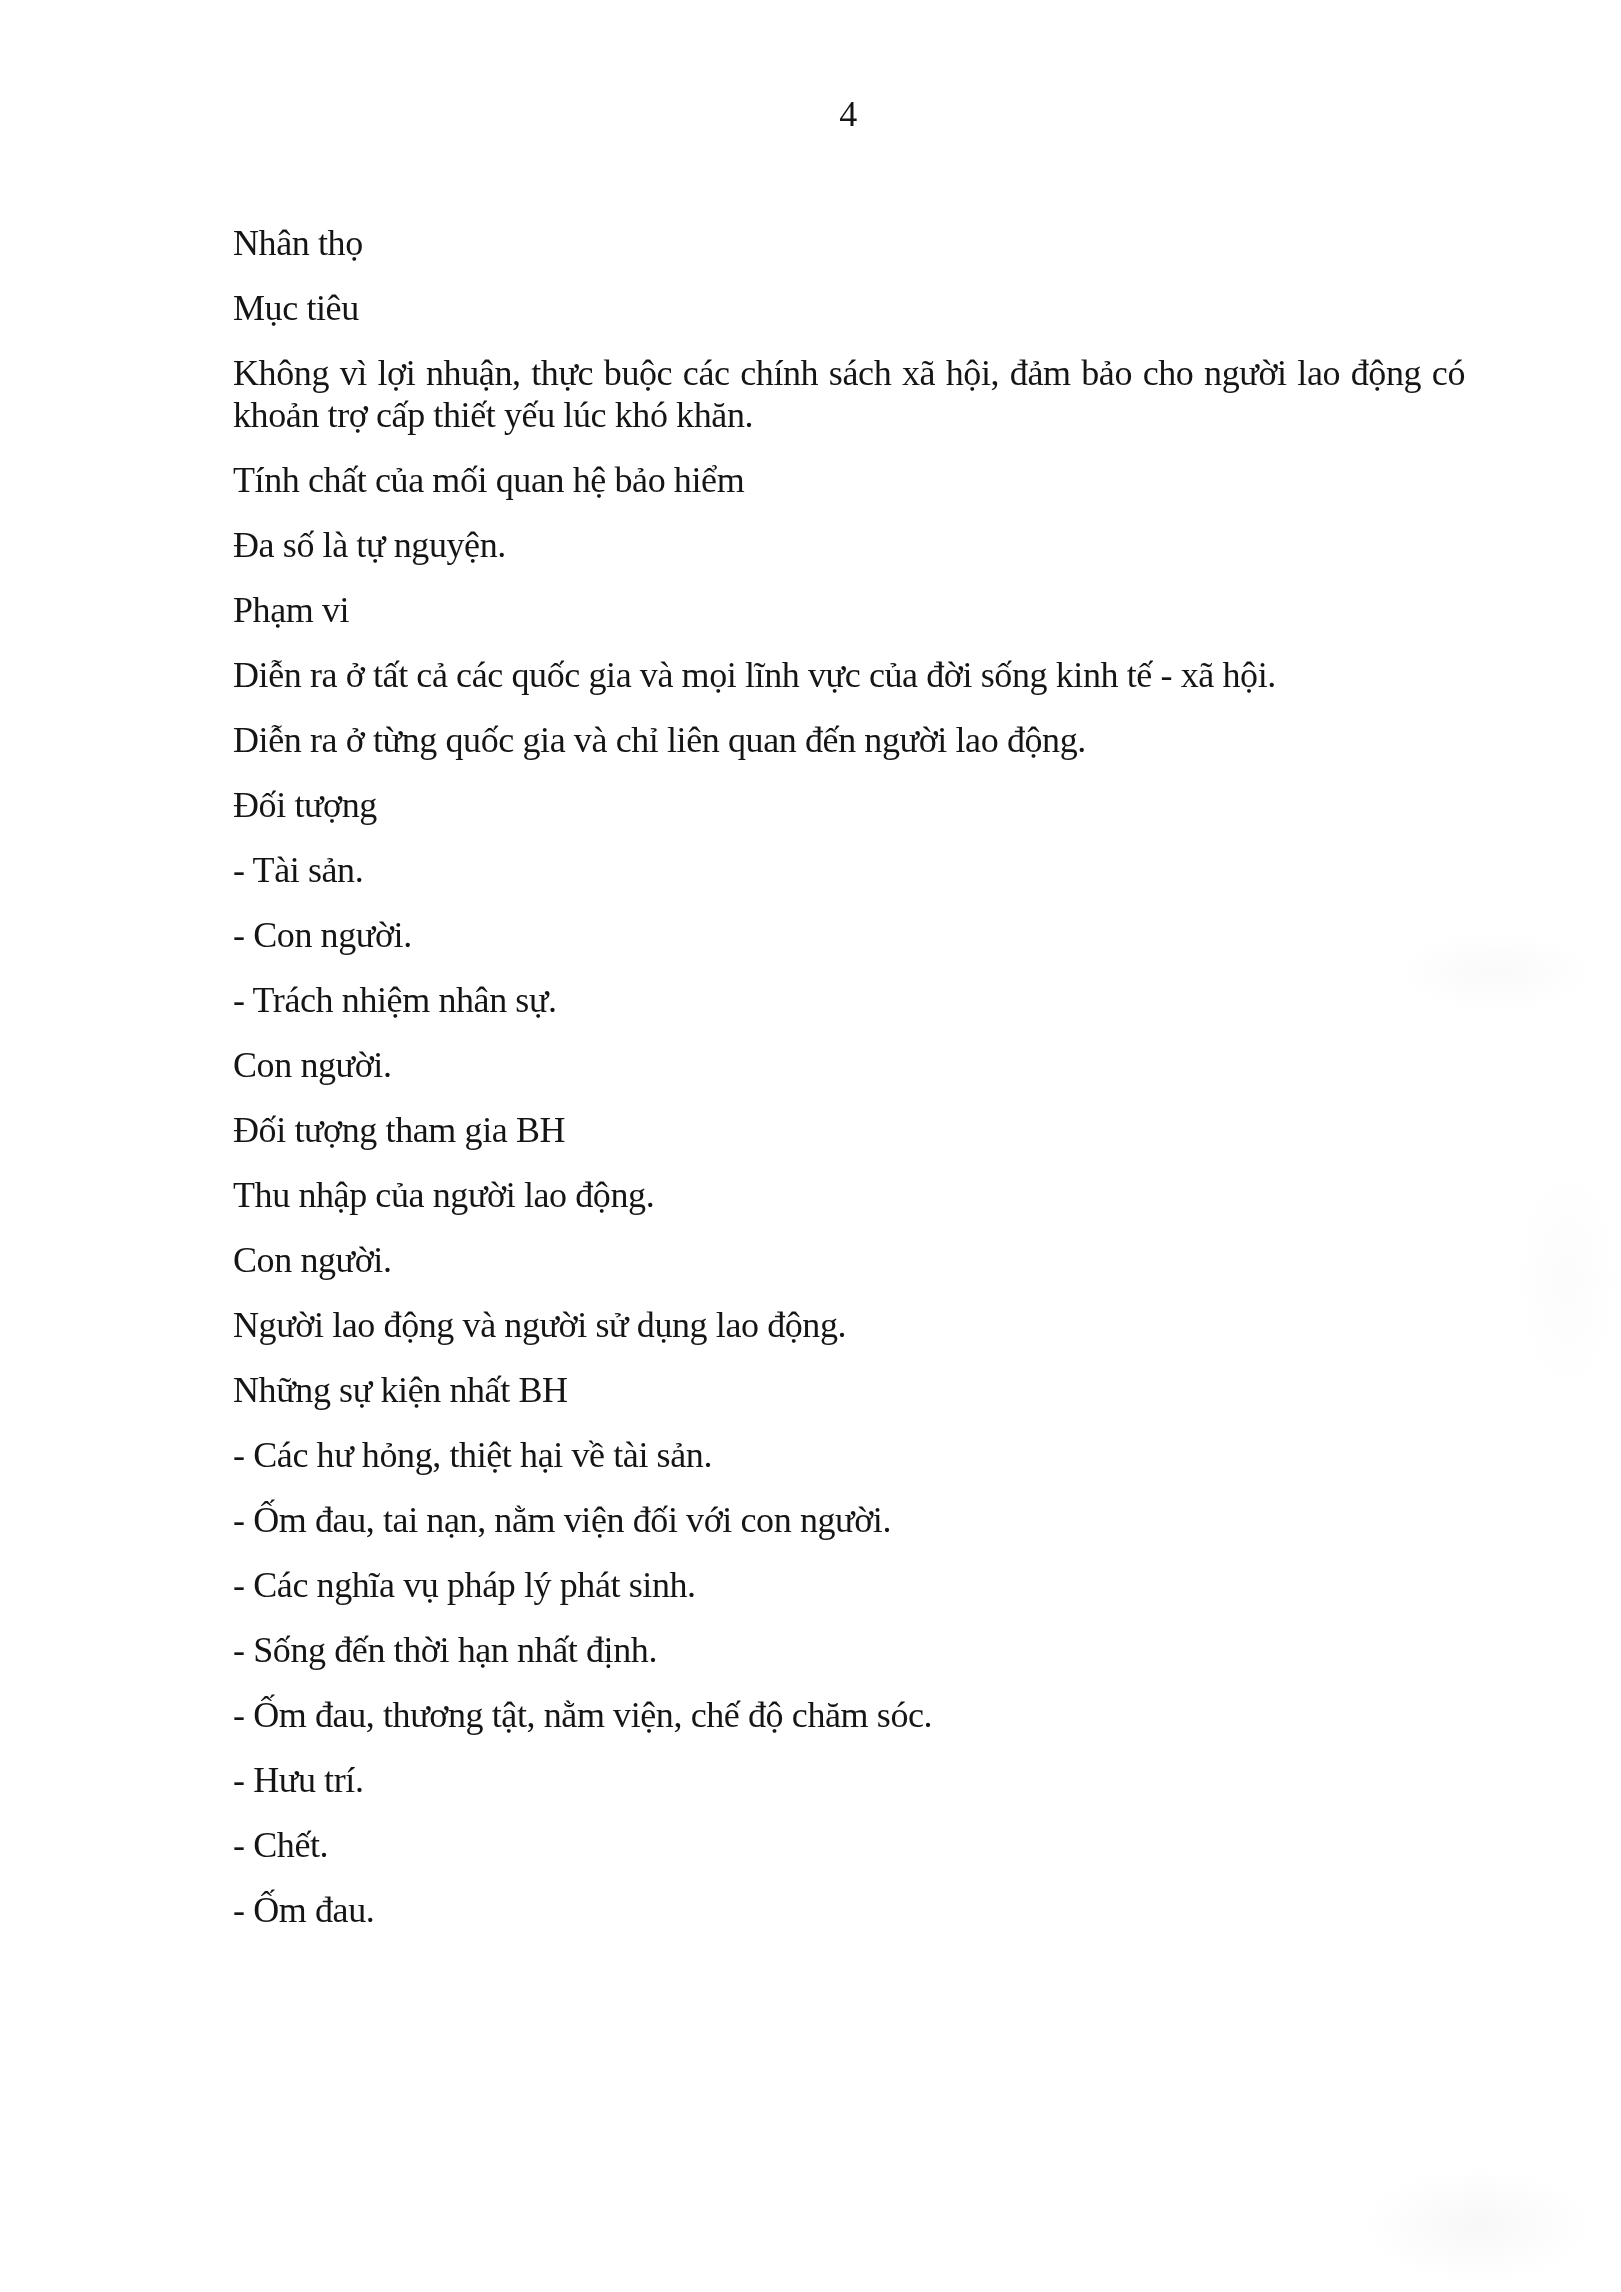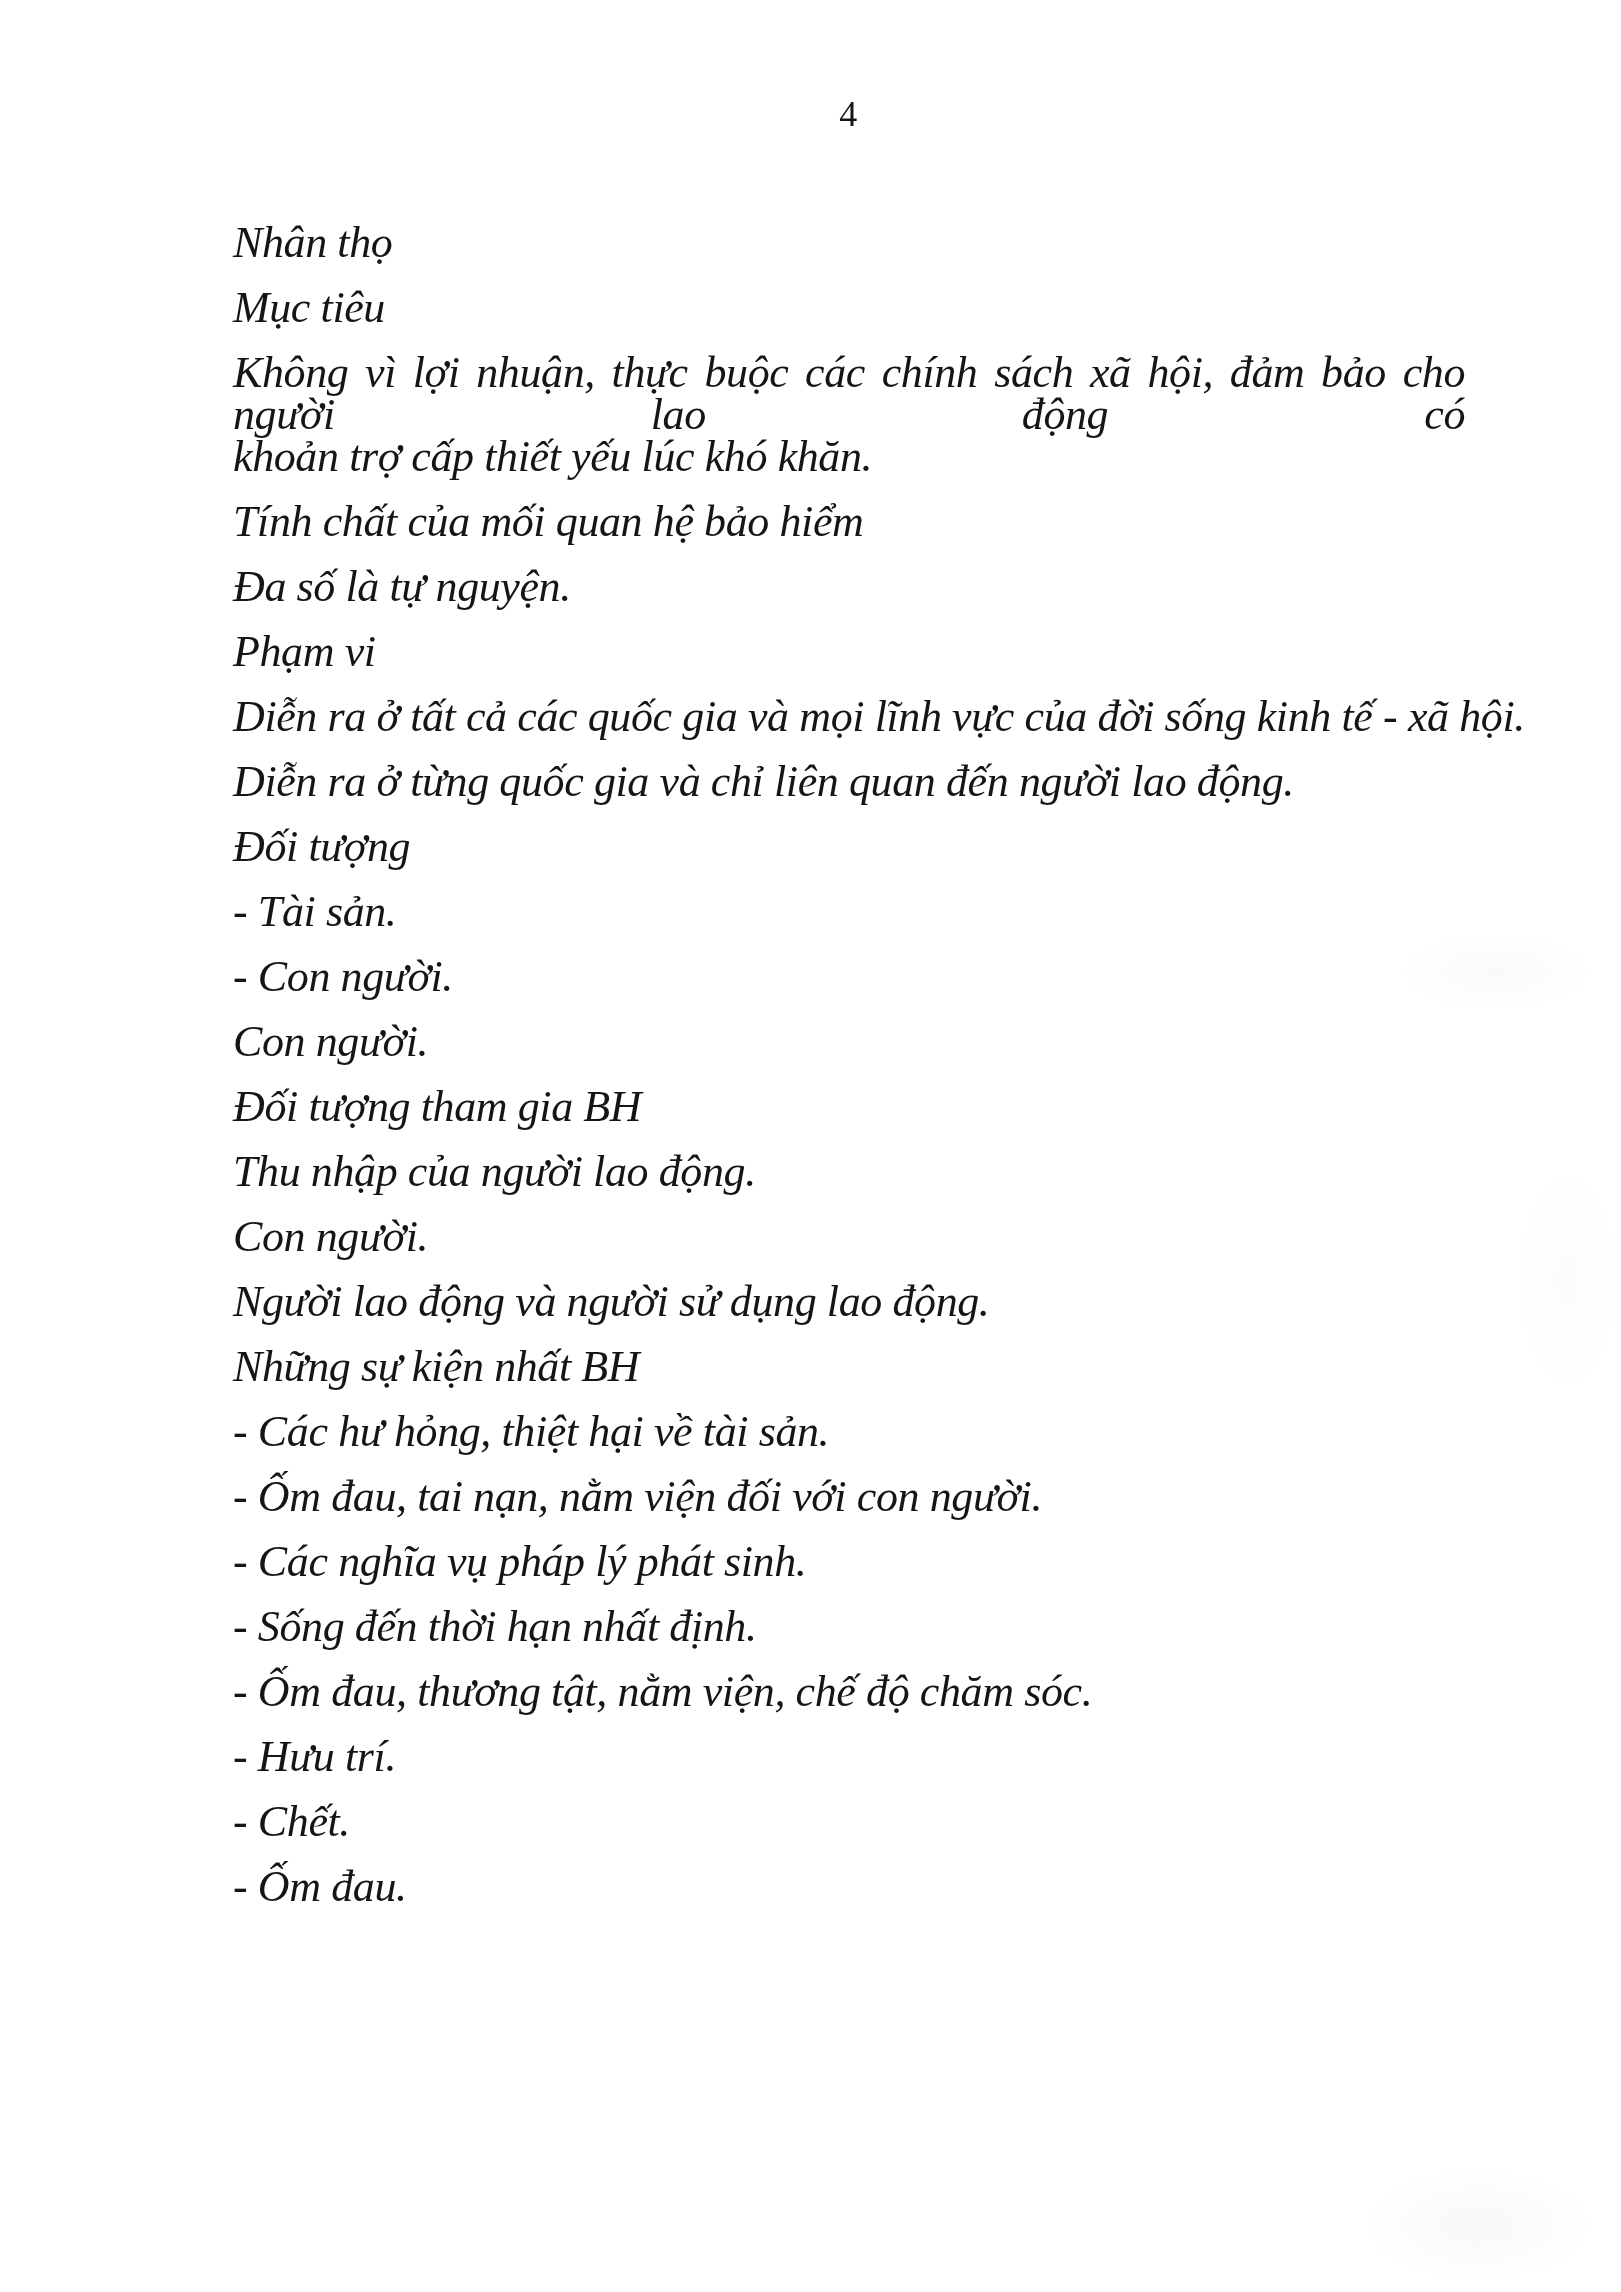--- a/index.html
+++ b/index.html
@@ -30,25 +30,24 @@
   .content {
     position: absolute;
     top: 222px;
     left: 233px;
     width: 1232px;
   }
   .para {
     margin: 0 0 23px 0;
   }
   .line {
-    font-size: 44px;
+    font-size: 36px;
     line-height: 42px;
     letter-spacing: -0.4px;
     white-space: nowrap;
-    font-style: italic;
   }
   
   .line.justify-full {
     white-space: normal;
     text-align: justify;
     text-align-last: justify;
   }
   
   .scan-artifact {
     position: absolute;
@@ -102,20 +101,23 @@
       <div class="para">
         <div class="line">Đối tượng</div>
       </div>
       <div class="para">
         <div class="line">- Tài sản.</div>
       </div>
       <div class="para">
         <div class="line">- Con người.</div>
       </div>
       <div class="para">
+        <div class="line">- Trách nhiệm nhân sự.</div>
+      </div>
+      <div class="para">
         <div class="line">Con người.</div>
       </div>
       <div class="para">
         <div class="line">Đối tượng tham gia BH</div>
       </div>
       <div class="para">
         <div class="line">Thu nhập của người lao động.</div>
       </div>
       <div class="para">
         <div class="line">Con người.</div>

